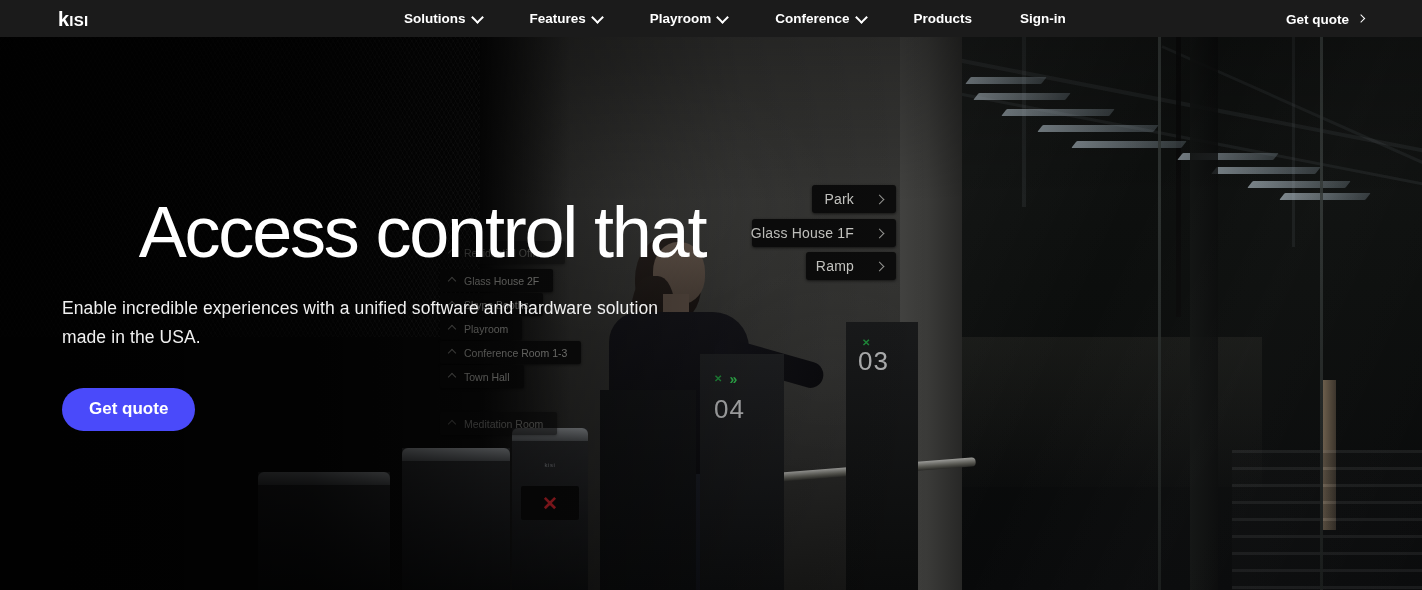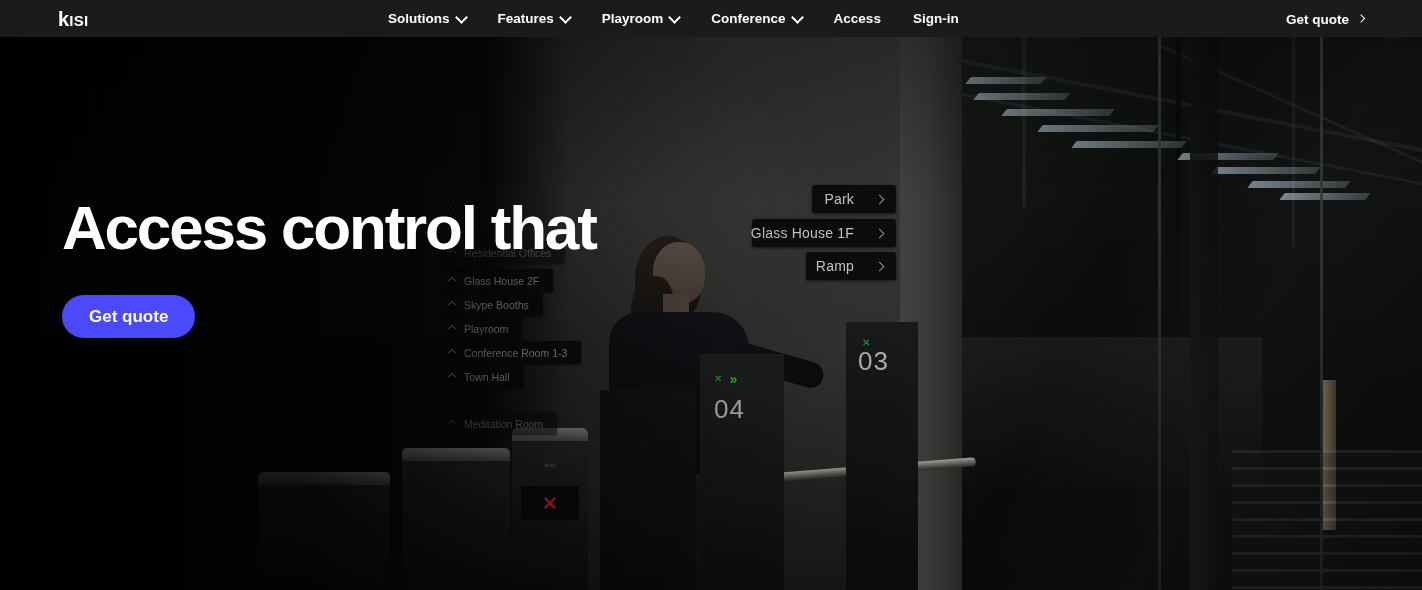--- a/index.html
+++ b/index.html
@@ -26,21 +26,21 @@
   }
   .logo .sm{ font-size:15px; }
 
   .navlinks{
     position:absolute; left:388px; top:0;
     height:37px; display:flex; align-items:center;
   }
   .navitem{
     display:flex; align-items:center; gap:7px;
     color:#fff; font-size:13.5px; font-weight:700;
-    margin-right:32px; cursor:pointer; white-space:nowrap;
+    margin-right:32px; cursor:pointer; white-space:nowrap;margin-left:16px;
   }
   .navitem:last-child{ margin-right:0; }
   .chev-d{
     width:9px; height:9px; position:relative; top:-1px;
     border-right:2px solid #fff; border-bottom:2px solid #fff;
     transform:rotate(45deg);
   }
   .navright{
     position:absolute; right:58px; top:50%;
     transform:translateY(-50%);
@@ -251,22 +251,22 @@
       linear-gradient(180deg, rgba(0,0,0,.30) 0%, rgba(0,0,0,0) 30%);
     pointer-events:none;
   }
 
   
   .copy{
     position:absolute; left:62px; top:160px;
     width:720px; z-index:20;
   }
   .headline{
-    color:#fff; font-size:62px; font-weight:700;
-    line-height:.99; letter-spacing:-2.2px;
+    color:#fff; font-size:72px; font-weight:400;
+    line-height:.99; letter-spacing:-2.2px;text-align:center;
   }
   .subhead{
     margin-top:26px;
     color:#f0f0f0; font-size:17.5px; font-weight:400;
     line-height:1.62; letter-spacing:.1px; max-width:630px;
   }
   .cta{
     margin-top:37px;
     display:inline-flex; align-items:center; justify-content:center;
     height:43px; padding:0 27px;
@@ -294,21 +294,21 @@
     </div>
     <div class="navitem">
       <span>Playroom</span>
       <span class="chev-d"></span>
     </div>
     <div class="navitem">
       <span>Conference</span>
       <span class="chev-d"></span>
     </div>
     <div class="navitem">
-      <span>Access</span>
+      <span>Products</span>
     </div>
     <div class="navitem">
       <span>Sign-in</span>
     </div>
   </div>
 
   <div class="navright">
     <span>Get quote</span>
     <span class="chev-r"></span>
   </div>
@@ -441,16 +441,17 @@
       <span>Meditation Room</span>
     </div>
 
     <div class="vignette"></div>
   </div>
 
   <div class="copy">
     <h1 class="headline">
       <span>Access control that</span><br>
     </h1>
+    <p class="subhead">Enable incredible experiences with a unified software and hardware solution made in the USA.</p>
     <button class="cta">Get quote</button>
   </div>
 
 </div>
 
 </body></html>

